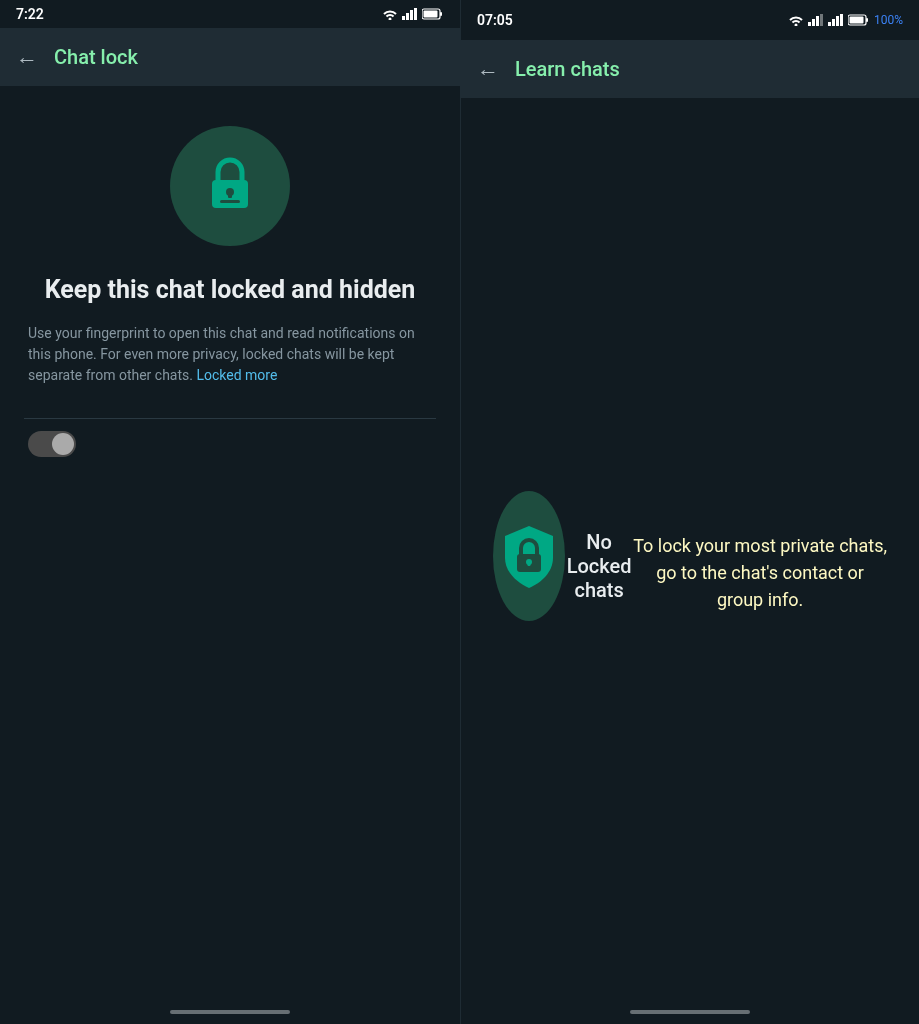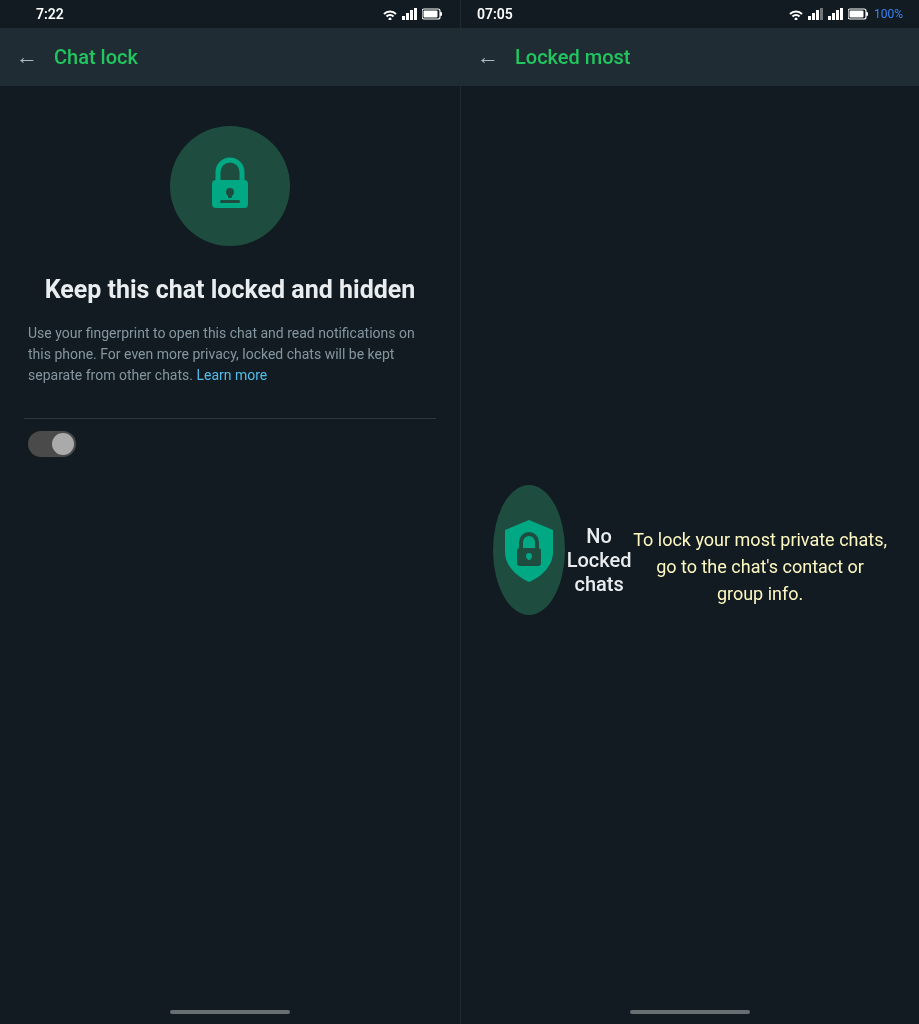--- a/index.html
+++ b/index.html
@@ -28,21 +28,20 @@
       align-items: center;
       padding: 6px 16px;
       height: 28px;
       background: #111b21;
     }
 
     .status-time {
       color: #ffffff;
       font-size: 14px;
       font-weight: 600;
-      margin-left: 20px;
     }
 
     .status-icons {
       display: flex;
       gap: 4px;
       align-items: center;
     }
 
     .status-icons svg {
       fill: white;
@@ -57,21 +56,21 @@
       height: 58px;
     }
 
     .back-arrow {
       color: #aebac1;
       font-size: 22px;
       cursor: pointer;
     }
 
     .header-title {
-      color: #22c55e;
+      color: #86efac;
       font-size: 20px;
       font-weight: 500;
     }
 
     .left-content {
       display: flex;
       flex-direction: column;
       align-items: center;
       padding: 40px 24px 24px;
       flex: 1;
@@ -169,21 +168,21 @@
       flex-direction: column;
       position: relative;
       border-left: 1px solid #1f2c34;
     }
 
     .status-bar-right {
       display: flex;
       justify-content: space-between;
       align-items: center;
       padding: 6px 16px;
-      height: 28px;
+      height: 40px;
       background: #111b21;
     }
 
     .status-time-right {
       color: #ffffff;
       font-size: 14px;
       font-weight: 600;
     }
 
     .status-icons-right {
@@ -289,21 +288,21 @@
 
         <rect x="22" y="46" width="20" height="3" rx="1.5" fill="#1e4d3f"></rect>
       </svg>
     </div>
 
     <div class="main-heading">Keep this chat locked and hidden</div>
 
     <div class="description-text">
       <span>Use your fingerprint to open this chat and read notifications on this phone. For even more privacy, locked chats will be kept separate from other chats.</span>
       <span> </span>
-      <span class="learn-more-link">Learn more</span>
+      <span class="learn-more-link">Locked more</span>
     </div>
 
     <div class="toggle-row">
       <div class="toggle-switch"></div>
     </div>
   </div>
 
   <div class="bottom-bar-left">
     <div class="home-indicator"></div>
   </div>
@@ -336,21 +335,21 @@
         <rect x="0" y="1" width="18" height="10" rx="2" ry="2" fill="none" stroke="white" stroke-width="1.2"></rect>
         <rect x="18" y="4" width="2" height="4" rx="1" fill="white"></rect>
         <rect x="1.5" y="2.5" width="14" height="7" rx="1" fill="white"></rect>
       </svg>
       <span style="color:#3b82f6;font-size:12px;">100%</span>
     </div>
   </div>
 
   <div class="header-right">
     <span class="back-arrow">←</span>
-    <span class="header-title">Locked most</span>
+    <span class="header-title">Learn chats</span>
   </div>
 
   <div class="right-content">
     <div class="shield-icon-circle">
 
       <svg width="72" height="72" viewBox="0 0 72 72">
 
         <path d="M36 6 L60 16 L60 38 C60 52 48 63 36 68 C24 63 12 52 12 38 L12 16 Z" fill="#00a884"></path>
 
         <rect x="24" y="34" width="24" height="18" rx="3" fill="#1e4d3f"></rect>

